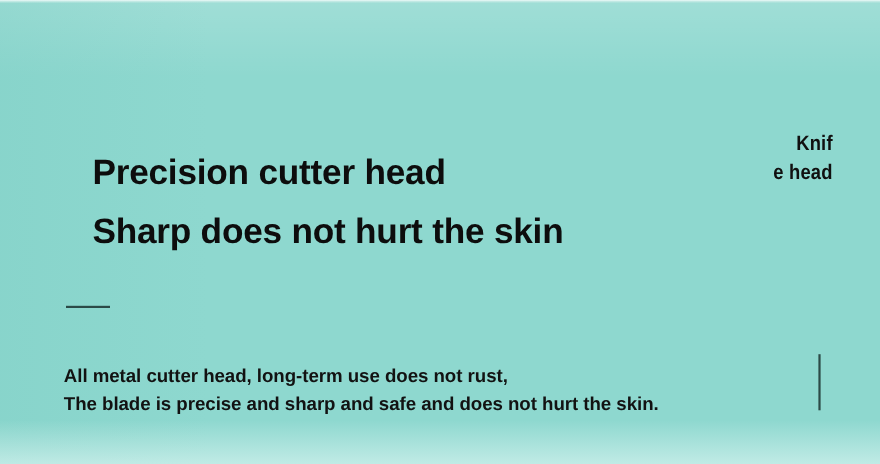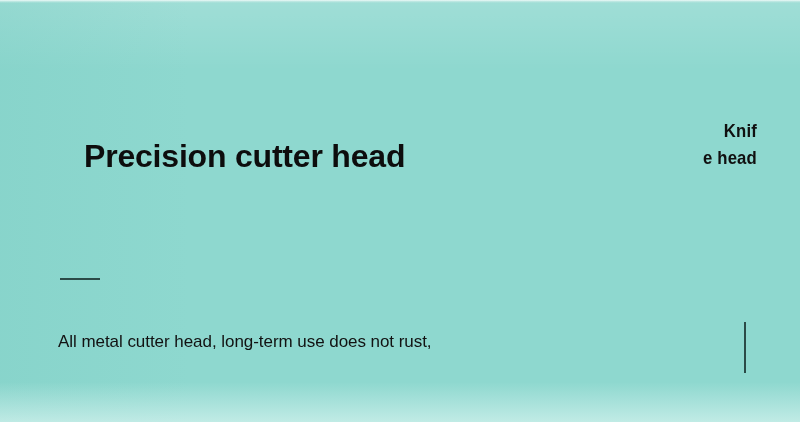--- a/index.html
+++ b/index.html
@@ -102,45 +102,47 @@
   }
 
   
   #body-copy {
     position: absolute;
     left: 58px;
     top: 329px;
     color: #121212;
     font-size: 17px;
     line-height: 25.5px;
-    font-weight: 400;
+    font-weight: 700;
     letter-spacing: -0.05px;
     white-space: nowrap;
   }
   #body-copy div { white-space: nowrap; }
 </style>
 </head>
 <body>
 
 <div id="banner">
 
   <div class="bg-sheen bg-top-wash"></div>
   <div class="bg-sheen bg-left-wash"></div>
   <div class="bg-sheen bg-bottom-wash"></div>
   <div class="bg-sheen bg-top-edge"></div>
 
   <div class="headline" id="headline-1">Precision cutter head</div>
 
+  <div class="headline" id="headline-2">Sharp does not hurt the skin</div>
 
   <div id="knife-label">
     <div>Knif</div>
     <div>e head</div>
   </div>
 
   <div id="divider"></div>
 
   <div id="body-copy">
     <div>All metal cutter head, long-term use does not rust,</div>
+    <div>The blade is precise and sharp and safe and does not hurt the skin.</div>
   </div>
 
   <div id="accent-rule"></div>
 
 </div>
 
 </body></html>

